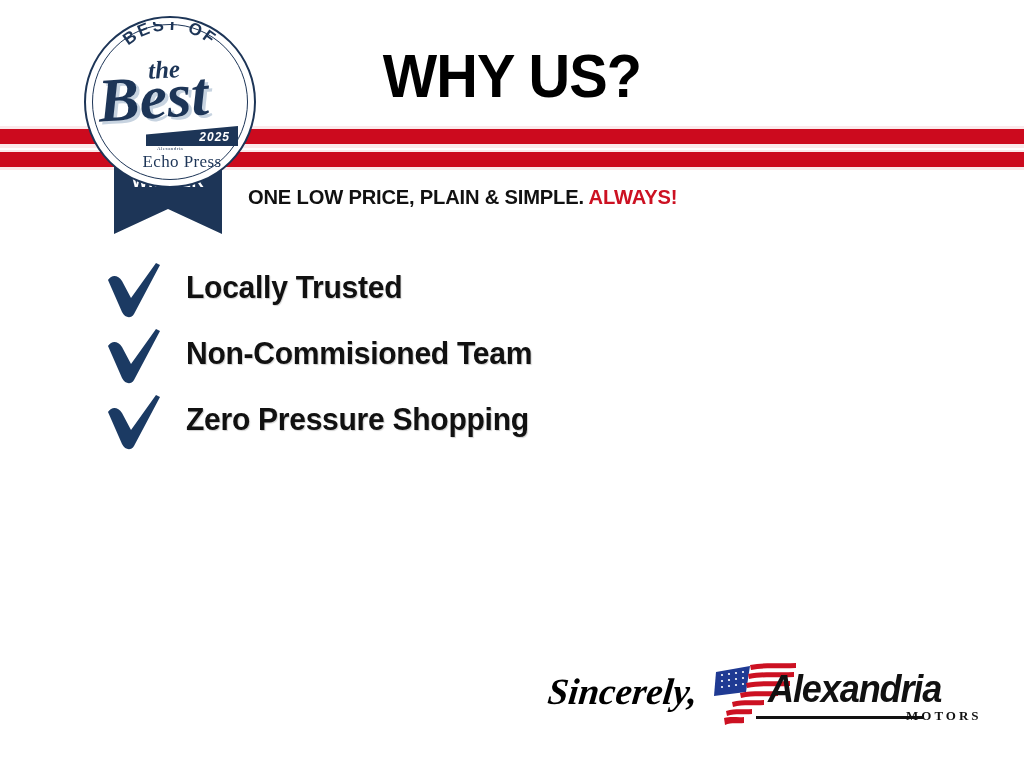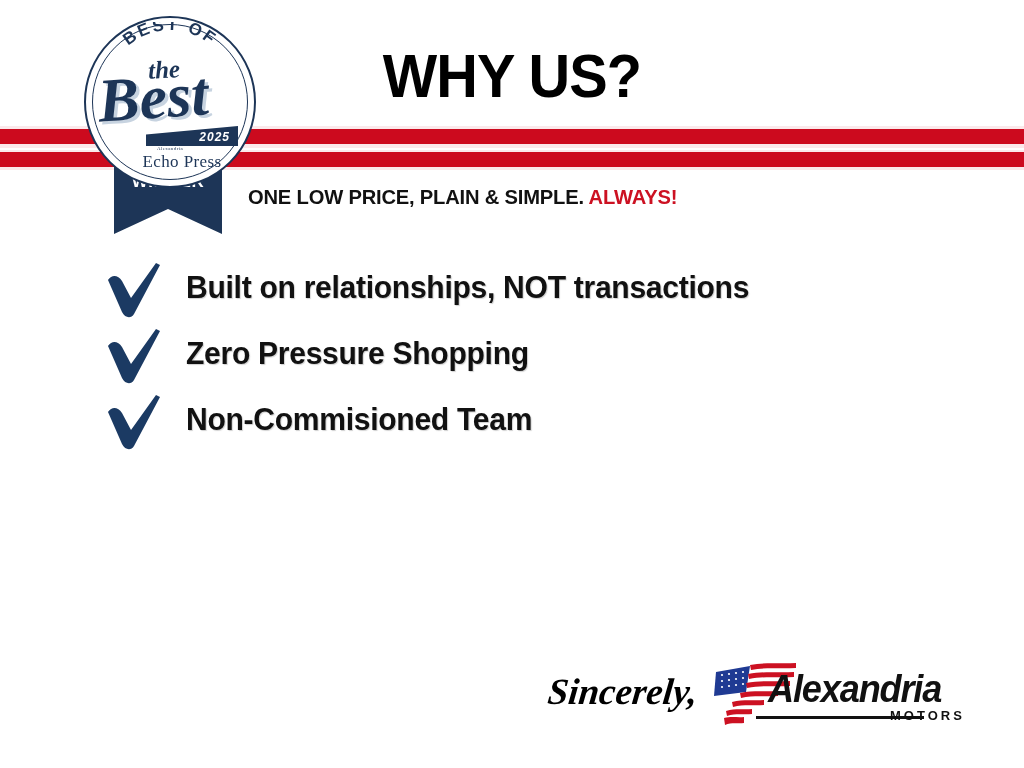--- a/index.html
+++ b/index.html
@@ -144,22 +144,22 @@
     position:absolute;left:58px;top:8px;
     font-size:38px;font-weight:bold;font-style:italic;
     color:#111;letter-spacing:-1.2px;
     transform:scaleX(0.95);
     transform-origin:left center;
   }
   #dealer-rule{
     position:absolute;left:46px;top:56px;width:168px;height:3px;background:#111;
   }
   #dealer-sub{
-    position:absolute;left:180px;top:48px;
-    font-size:13px;font-weight:bold;color:#111;letter-spacing:3px;
+    position:absolute;left:196px;top:48px;
+    font-size:13px;font-weight:bold;color:#111;letter-spacing:3px;font-family:Liberation Serif, serif;
   }
 </style>
 </head>
 <body>
 
 <div class="slide">
 
   <div class="stripe-band stripe-pale" id="stripe-pale-1"></div>
   <div class="stripe-band stripe-red" id="stripe-red-1"></div>
   <div class="stripe-band stripe-pale" id="stripe-pale-2"></div>
@@ -200,41 +200,41 @@
         <span>2025</span>
       </div>
 
       <div class="badge-press-sub">Alexandria</div>
       <div class="badge-press">Echo Press</div>
     </div>
   </div>
 
   <div id="benefits-list">
 
-
-
     <div class="benefit-row">
       <svg class="check-icon" viewBox="0 0 64 60">
         <path d="M4 18 C8 12, 14 13, 18 19 L27 36 L52 1 L56 3 L30 52 C27 57, 21 56, 18 50 Z" fill="#1b3a63"></path>
       </svg>
-      <div class="benefit-label">Built on relationships, NOT transactions</div>
-    </div>
+      <div class="benefit-label">Locally Trusted</div>
+    </div>
+
+
 
     <div class="benefit-row">
       <svg class="check-icon" viewBox="0 0 64 60">
         <path d="M4 18 C8 12, 14 13, 18 19 L27 36 L52 1 L56 3 L30 52 C27 57, 21 56, 18 50 Z" fill="#1b3a63"></path>
       </svg>
-      <div class="benefit-label">Zero Pressure Shopping</div>
+      <div class="benefit-label">Non-Commisioned Team</div>
     </div>
 
     <div class="benefit-row">
       <svg class="check-icon" viewBox="0 0 64 60">
         <path d="M4 18 C8 12, 14 13, 18 19 L27 36 L52 1 L56 3 L30 52 C27 57, 21 56, 18 50 Z" fill="#1b3a63"></path>
       </svg>
-      <div class="benefit-label">Non-Commisioned Team</div>
+      <div class="benefit-label">Zero Pressure Shopping</div>
     </div>
 
 
   </div>
 
   <div id="signoff">
     <div id="sincerely">Sincerely,</div>
 
     <div id="dealer-logo">
       <svg id="dealer-flag" viewBox="0 0 92 66">

